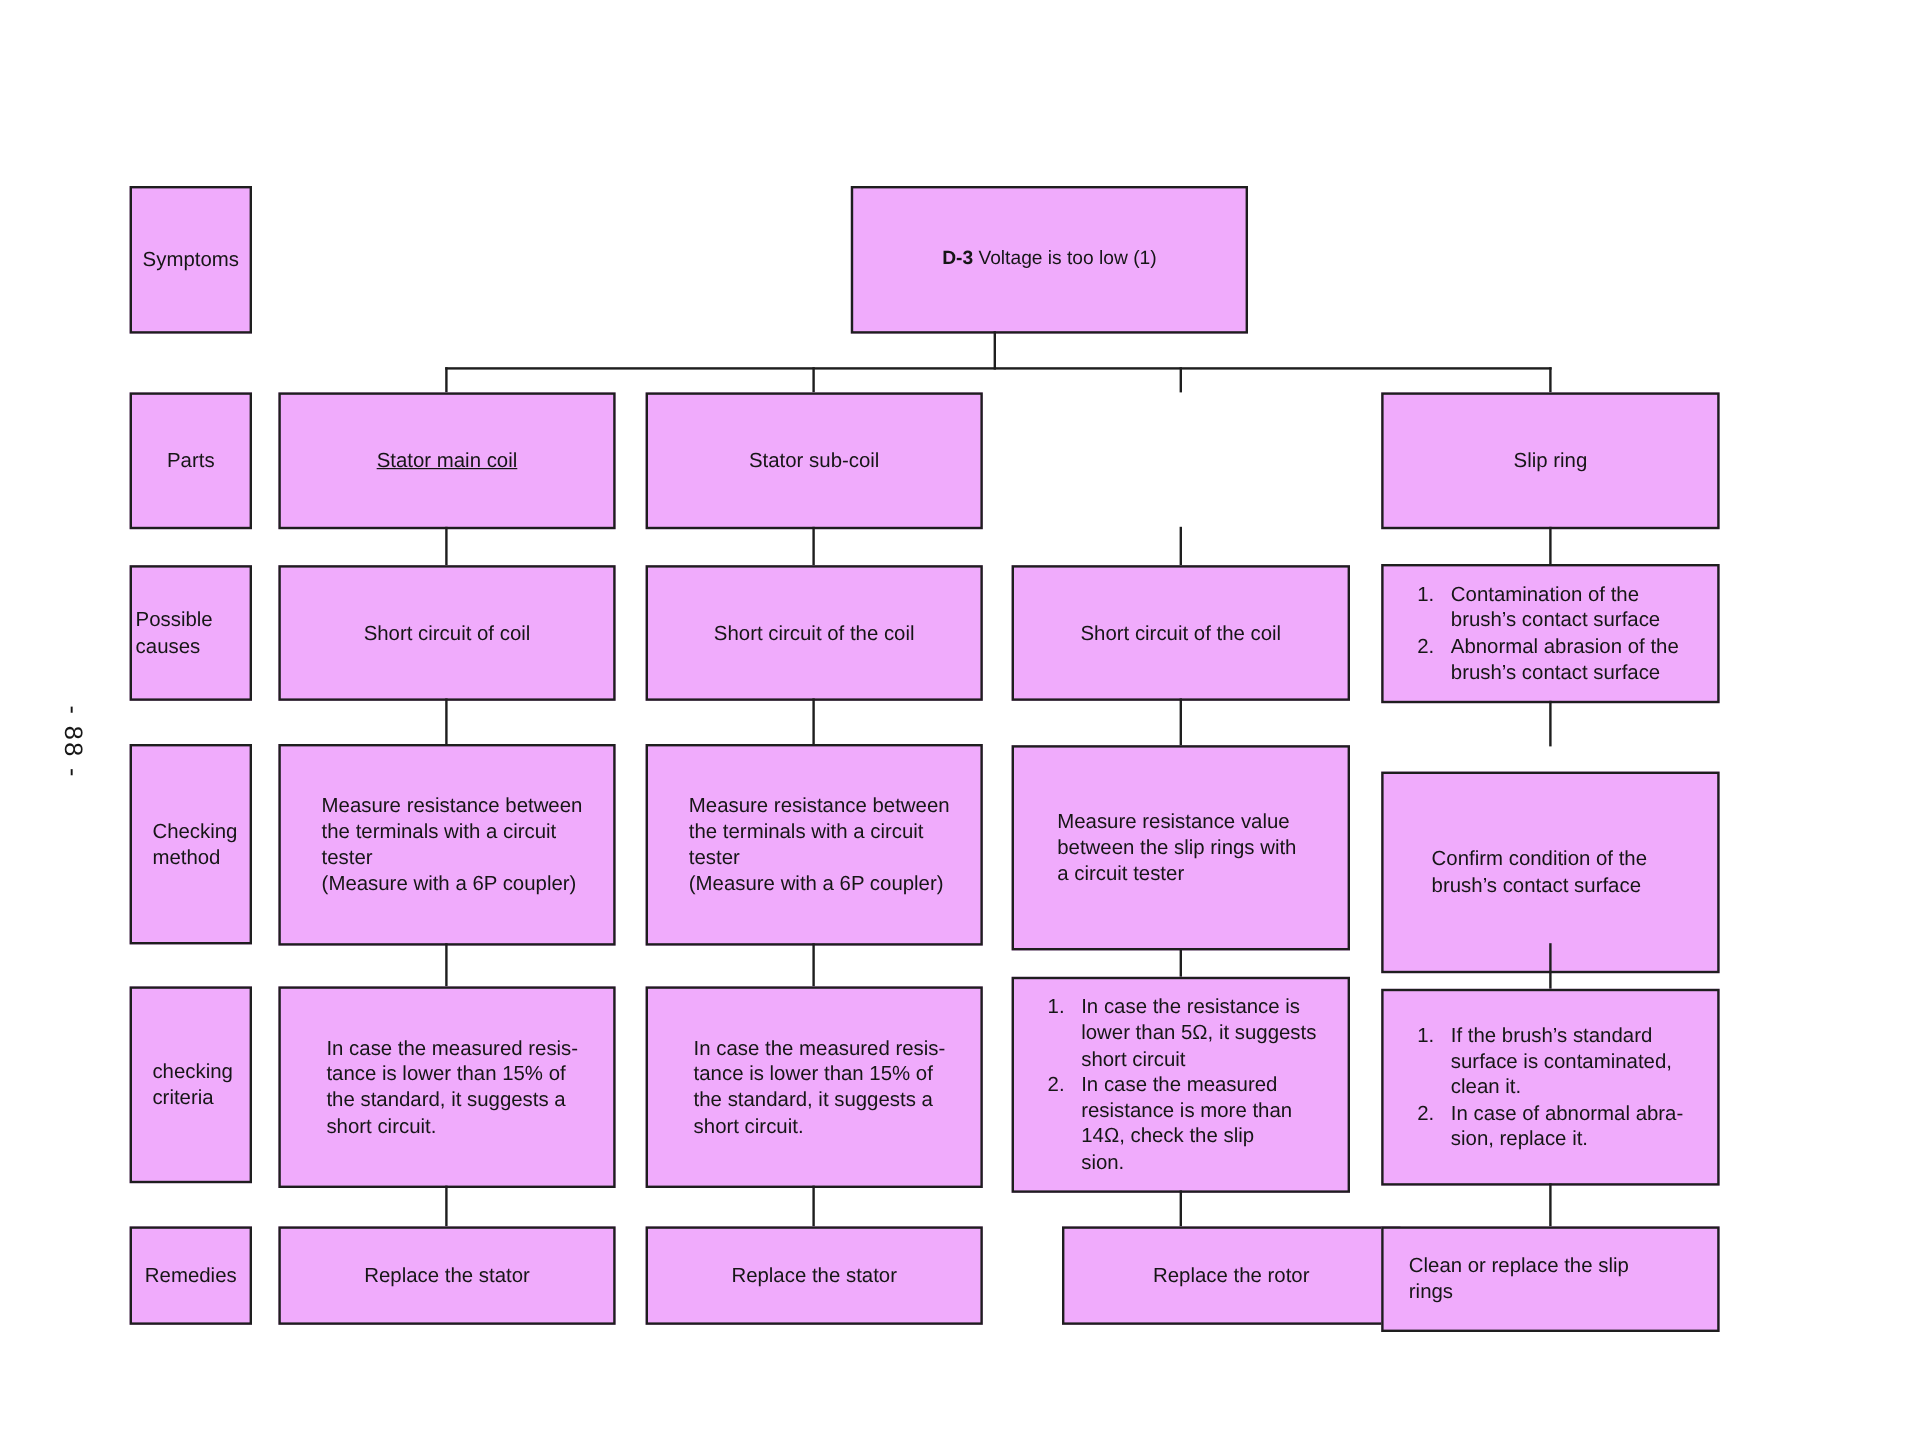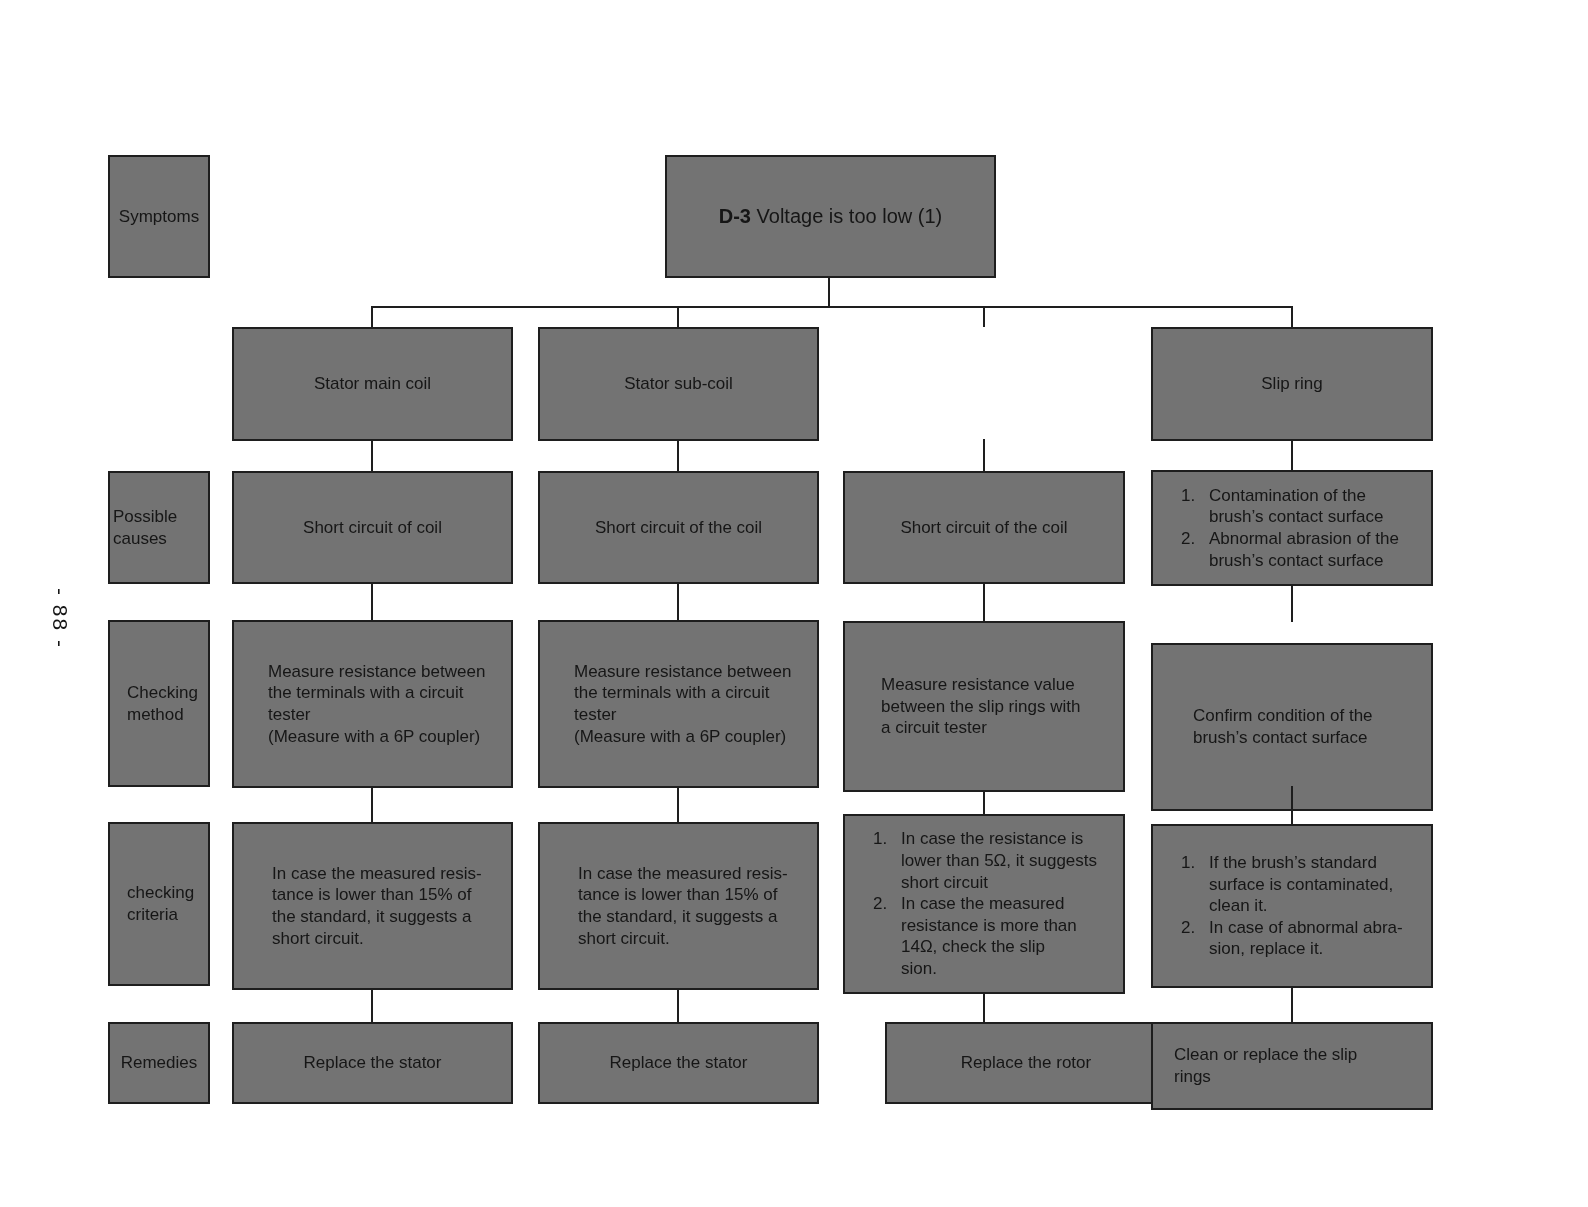--- a/index.html
+++ b/index.html
@@ -9,29 +9,29 @@
     height: 1207px;
     background: #ffffff;
     font-family: "Liberation Sans", sans-serif;
     color: #161616;
     overflow: hidden;
   }
   .box {
     position: absolute;
     box-sizing: border-box;
     border: 2px solid #1e1e1e;
-    background: #737373;
+    background: #f0abfc;
     display: flex;
     font-size: 17px;
     line-height: 1.27;
   }
   .center    { align-items: center; justify-content: center; text-align: center; }
   .vleft     { align-items: center; justify-content: flex-start; text-align: left; }
   .txt       { white-space: pre-line; }
-  .title-box { font-size: 20px; }
+  .title-box { font-size: 16px; margin-left: 44px; }
   .bold      { font-weight: bold; }
   .list      { flex-direction: column; justify-content: center; }
   .li        { display: flex; }
   .li .num   { width: 28px; flex: none; }
   .vline, .hline { position: absolute; background: #1e1e1e; }
   .vline { width: 2px; }
   .hline { height: 2px; }
   .pagenum {
     position: absolute;
     left: 72px;
@@ -47,20 +47,23 @@
 </head>
 <body>
 
 <div class="page">
 
   <div class="pagenum">- 88 -</div>
 
   <div class="box center" style="left:108px; top:155px; width:102px; height:123px;">
     <span class="txt">Symptoms</span>
   </div>
+  <div class="box center" style="left:108px; top:327px; width:102px; height:114px;">
+    <span class="txt">Parts</span>
+  </div>
   <div class="box vleft" style="left:108px; top:471px; width:102px; height:113px; padding-left:3px;">
     <span class="txt">Possible
 causes</span>
   </div>
   <div class="box vleft" style="left:108px; top:620px; width:102px; height:167px; padding-left:17px;">
     <span class="txt">Checking
 method</span>
   </div>
   <div class="box vleft" style="left:108px; top:822px; width:102px; height:164px; padding-left:17px;">
     <span class="txt">checking
@@ -74,21 +77,21 @@
     <span><span class="bold">D-3</span><span> Voltage is too low (1)</span></span>
   </div>
 
   <div class="vline" style="left:828px; top:276px; height:32px;"></div>
   <div class="hline" style="left:371px; top:306px; width:922px;"></div>
   <div class="vline" style="left:371px; top:306px; height:21px;"></div>
   <div class="vline" style="left:677px; top:306px; height:21px;"></div>
   <div class="vline" style="left:983px; top:306px; height:21px;"></div>
   <div class="vline" style="left:1291px; top:306px; height:21px;"></div>
 
-  <div class="box center" style="left:232px; top:327px; width:281px; height:114px;">
+  <div class="box center" style="left:232px; top:327px; width:281px; height:114px;text-decoration:underline;">
     <span class="txt">Stator main coil</span>
   </div>
   <div class="box center" style="left:538px; top:327px; width:281px; height:114px;">
     <span class="txt">Stator sub-coil</span>
   </div>
   <div class="box center" style="left:1151px; top:327px; width:282px; height:114px;">
     <span class="txt">Slip ring</span>
   </div>
 
   <div class="vline" style="left:371px; top:439px; height:32px;"></div>

